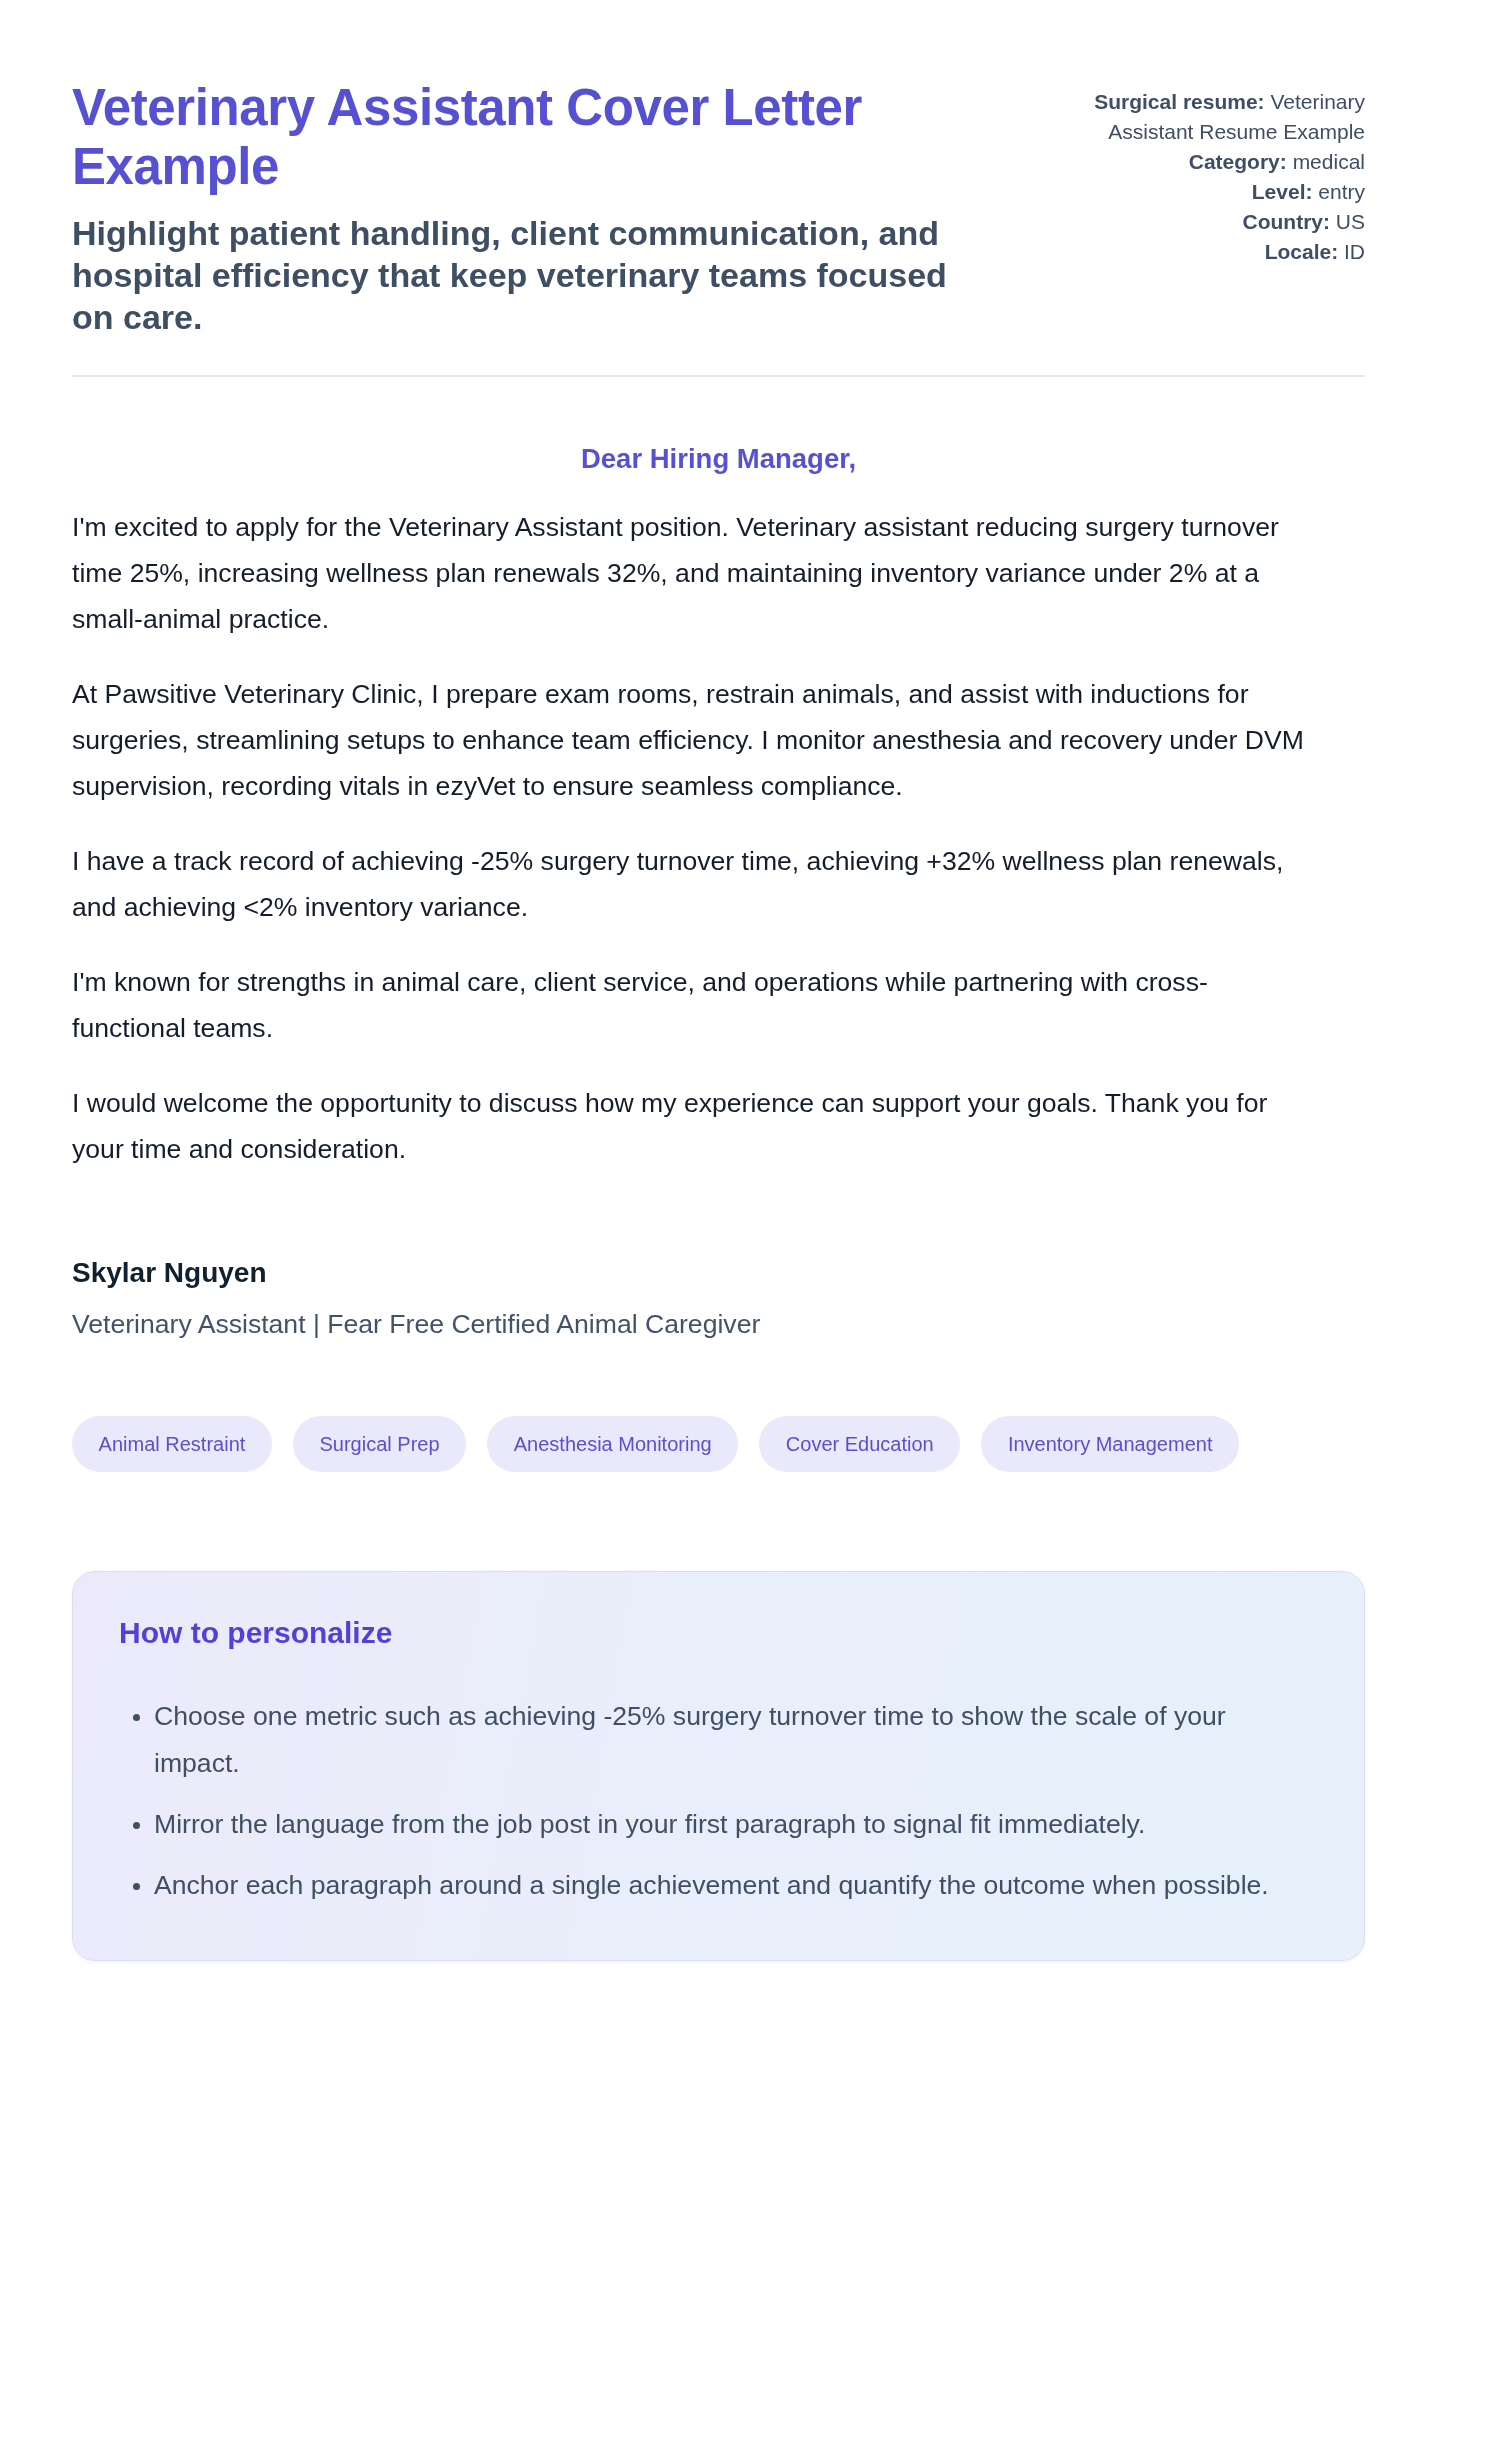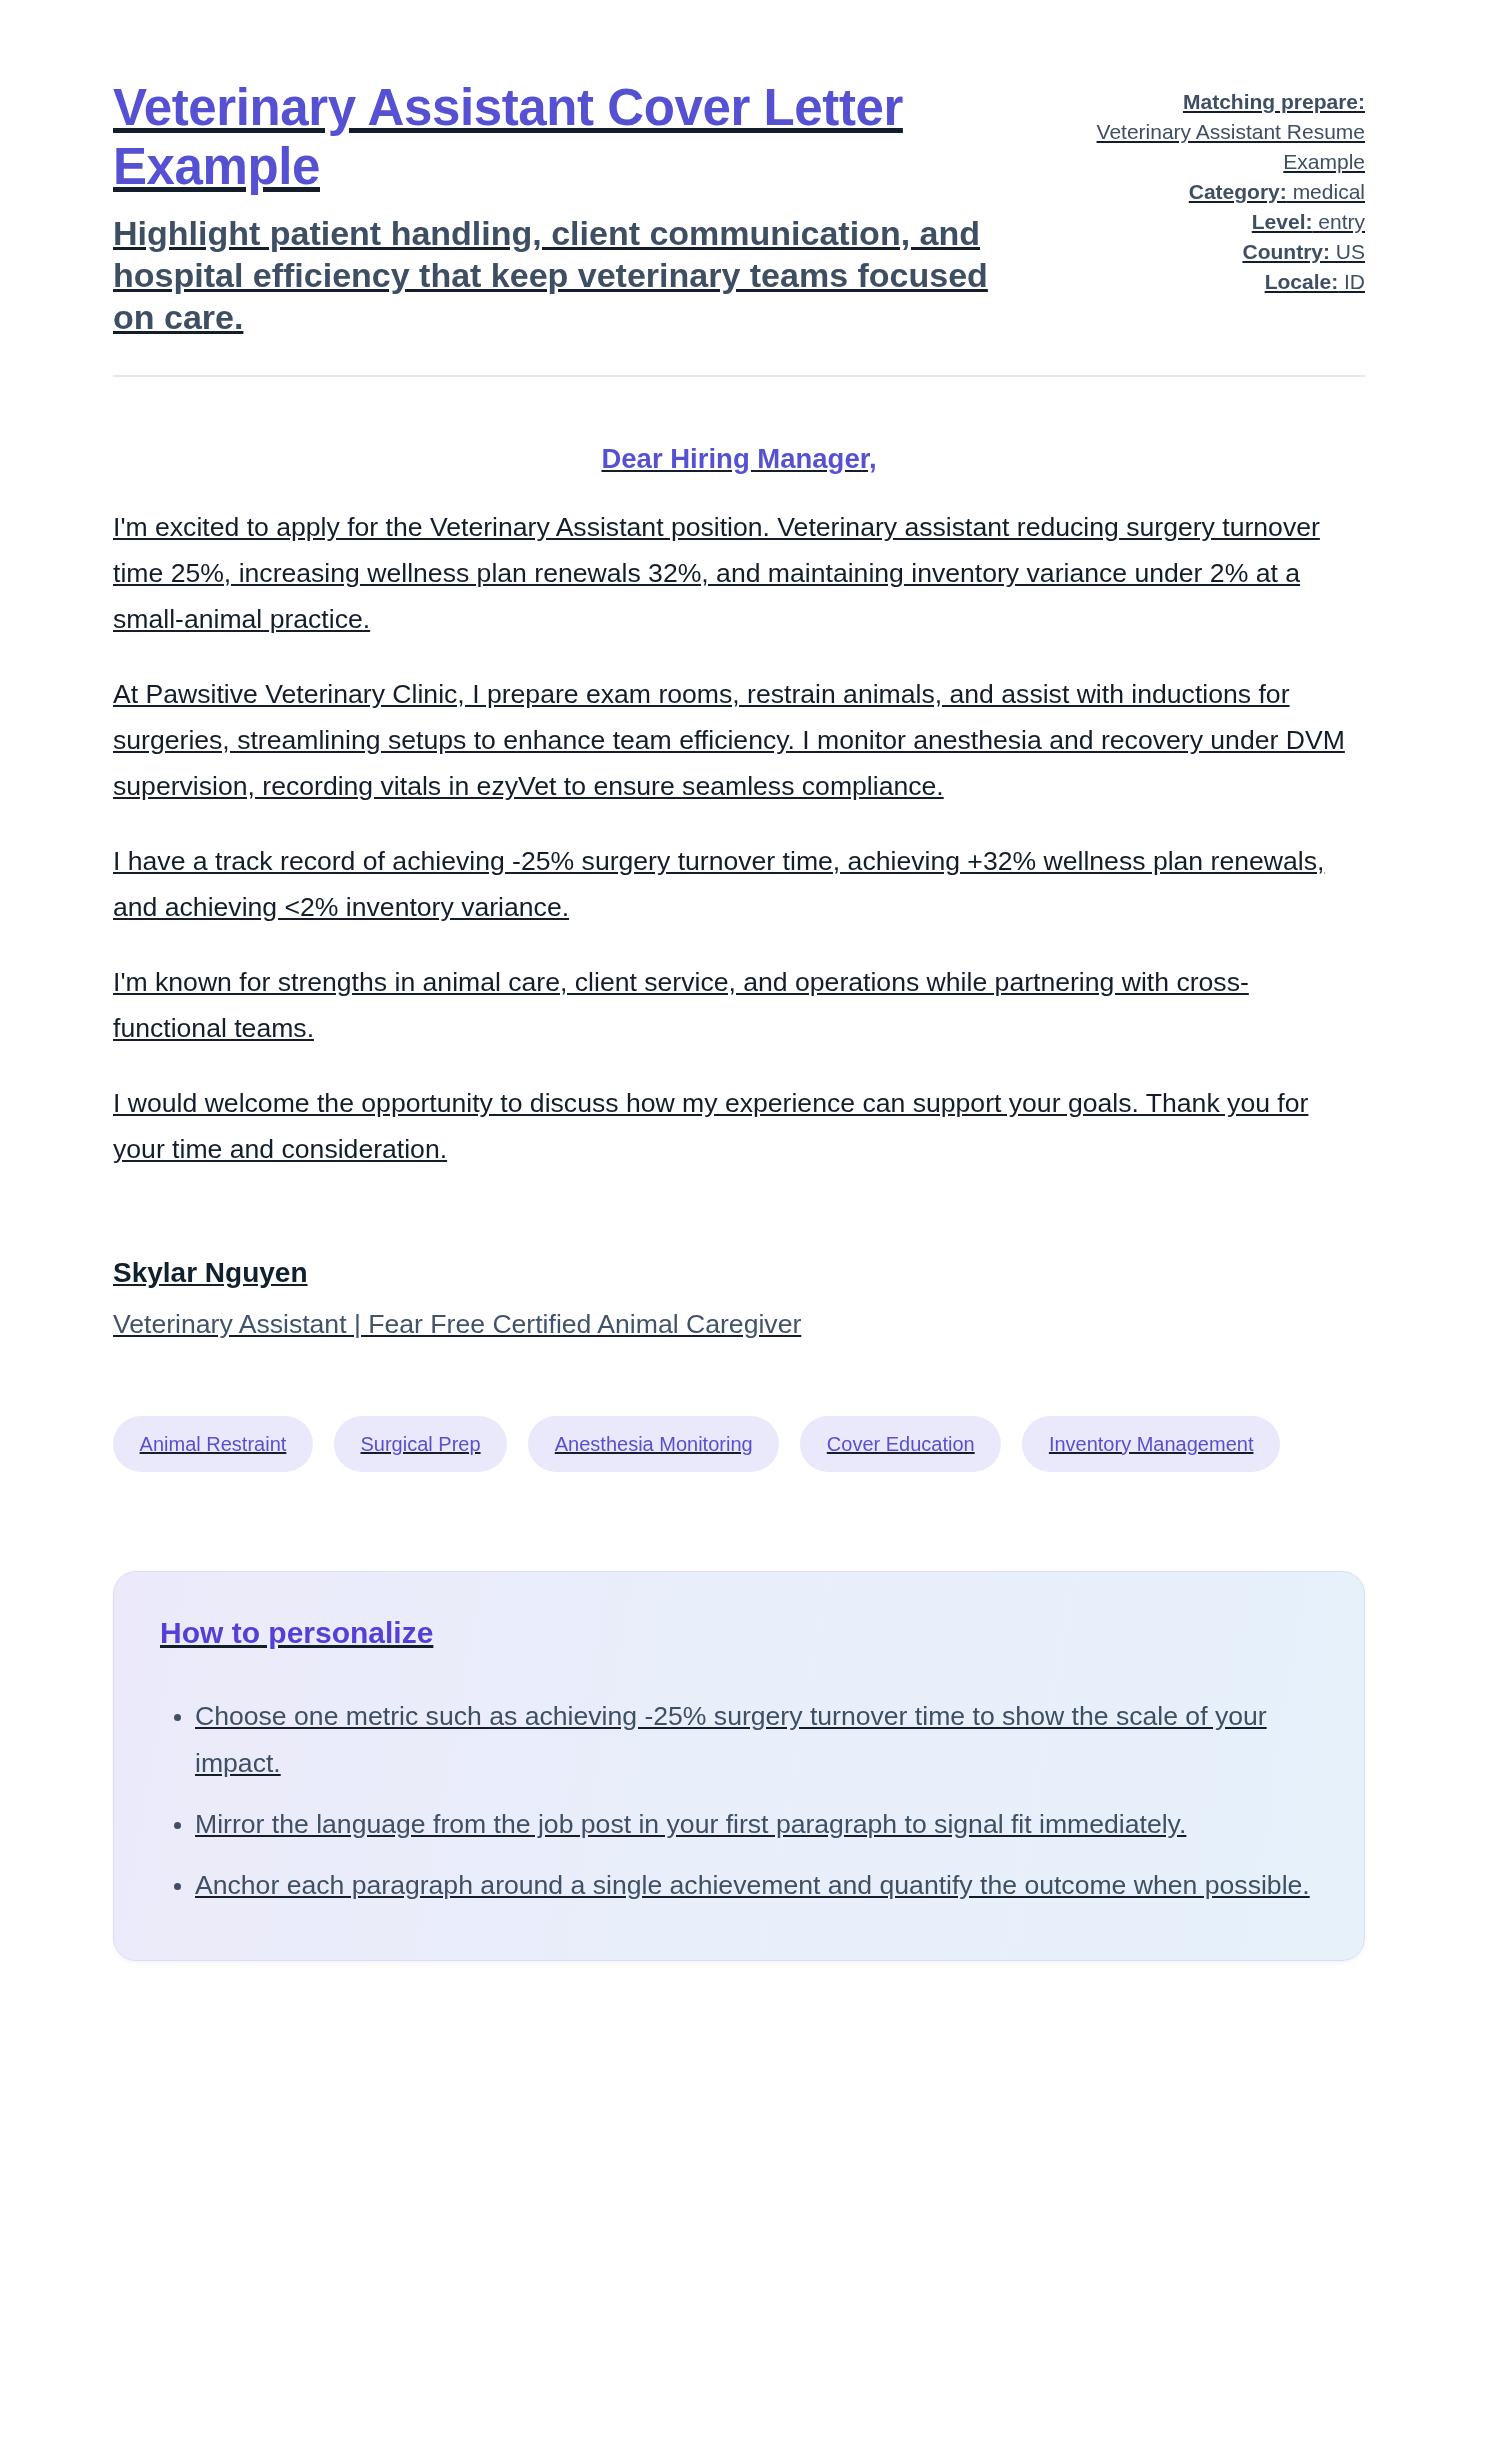--- a/index.html
+++ b/index.html
@@ -15,22 +15,21 @@
   *{margin:0;padding:0;box-sizing:border-box;}
   html,body{background:#ffffff;}
   body{
     width:1507px;
     min-height:2462px;
     font-family:"Liberation Sans", sans-serif;
     color:var(--body-ink);
     -webkit-font-smoothing:antialiased;
   }
   .page{
-    padding:78px 142px 71px 113px;
-    text-decoration:underline;
+    padding:78px 142px 71px 72px;
   }
   
   .header{
     display:flex;
     justify-content:space-between;
     align-items:flex-start;
   }
   .header-left{flex:1 1 auto; padding-right:35px;}
   h1.title{
     font-size:51px;
@@ -139,21 +138,21 @@
 <body>
 
 <div class="page">
 
   <header class="header">
     <div class="header-left">
       <h1 class="title">Veterinary Assistant Cover Letter Example</h1>
       <p class="subtitle">Highlight patient handling, client communication, and hospital efficiency that keep veterinary teams focused on care.</p>
     </div>
     <aside class="meta" id="meta">
-        <div class="meta-row"><b>Matching prepare:</b> Veterinary Assistant Resume Example</div>
+        <div class="meta-row"><b>Surgical resume:</b> Veterinary Assistant Resume Example</div>
         <div class="meta-row"><b>Category:</b> medical</div>
         <div class="meta-row"><b>Level:</b> entry</div>
         <div class="meta-row"><b>Country:</b> US</div>
         <div class="meta-row"><b>Locale:</b> ID</div>
       </aside>
   </header>
 
   <hr class="divider">
 
   <section class="letter">

